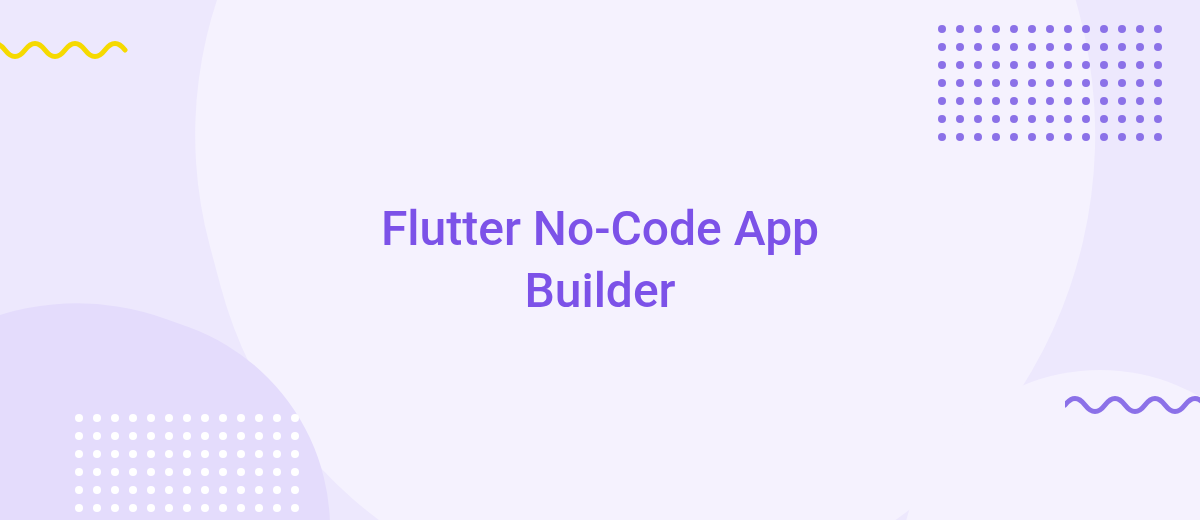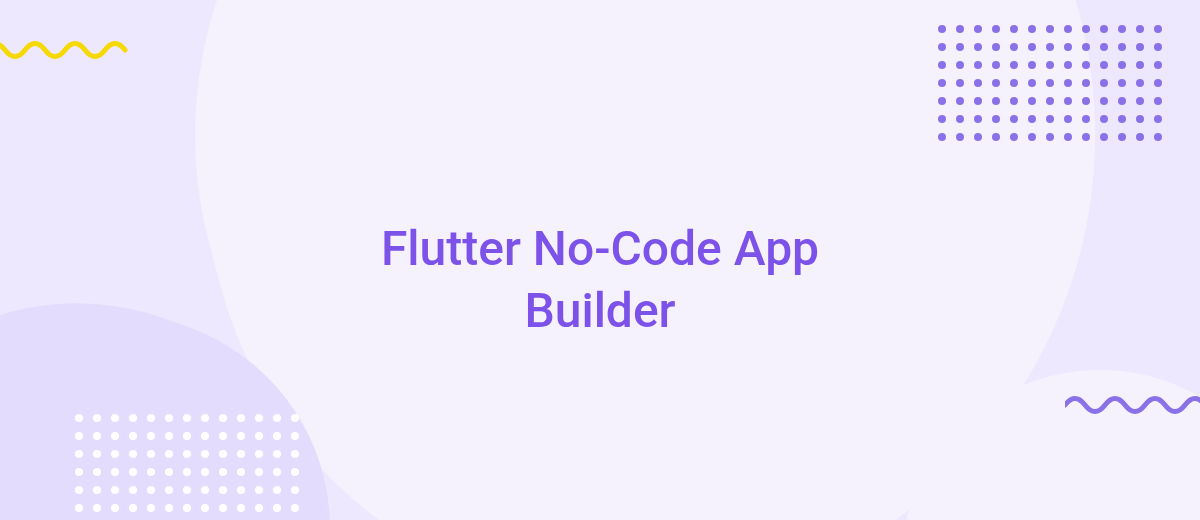--- a/index.html
+++ b/index.html
@@ -88,21 +88,20 @@
       top: 50%;
       left: 50%;
       transform: translate(-50%, -50%);
       text-align: center;
       font-size: 48px;
       font-weight: 500;
       color: #7C52E8;
       line-height: 1.3;
       width: 600px;
       z-index: 10;
-      margin-top: 20px;
     }
   </style>
 </head>
 <body>
 
 <div class="blob-1"></div>
 <div class="blob-2"></div>
 <div class="blob-3"></div>
 
 <svg class="wavy-yellow" width="150" height="30" viewBox="0 0 150 30">

